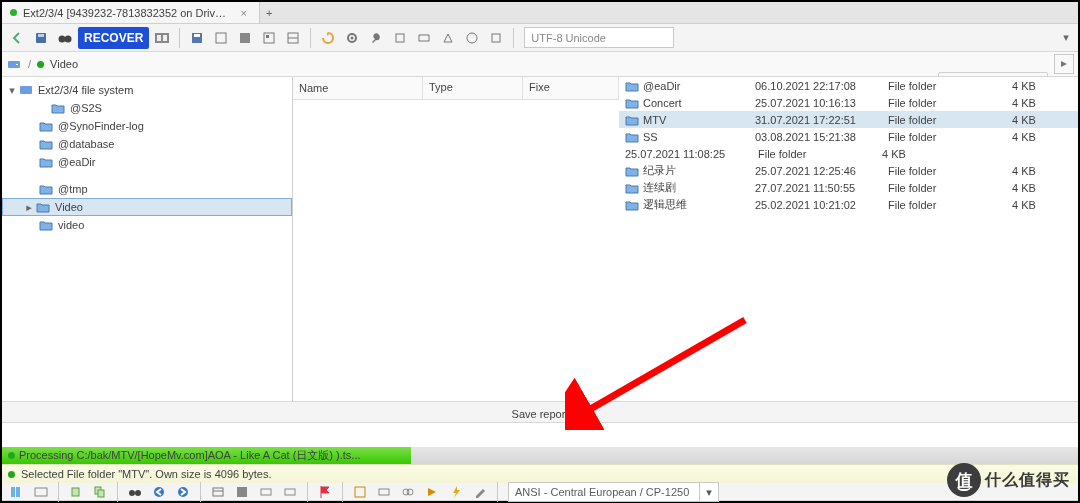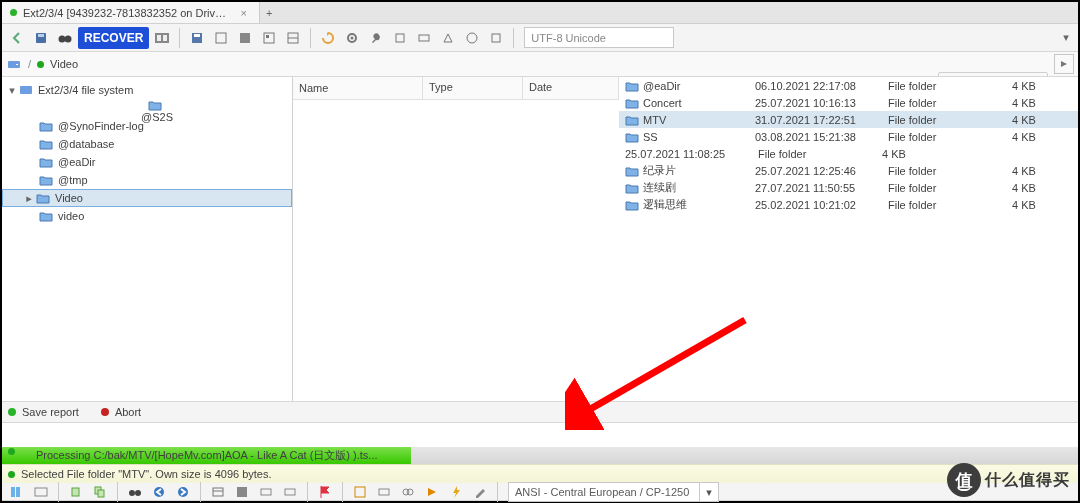--- a/index.html
+++ b/index.html
@@ -35,29 +35,29 @@
 .list-head .col { border-right:1px solid #e0e0e0; padding:4px 6px; color:#444;}
 .list-body { flex:1; overflow:auto;}
 .row { display:flex; height:17px; align-items:center;}
 .row.sel { background:#d8e6f2; }
 .row .col { padding:1px 6px; white-space:nowrap; overflow:hidden; }
 .col.name { width:130px; display:flex; align-items:center; gap:4px;}
 .col.date { width:133px;}
 .col.type { width:100px;}
 .col.size { width:96px; text-align:center; padding-right:18px;}
 .folder-ic { width:14px; height:12px; display:inline-flex; }
-.actions { height:22px; display:flex; align-items:center; gap:6px; padding:0 6px; background:#f4f4f4; border-top:1px solid #d8d8d8; border-bottom:1px solid #d8d8d8;}
+.actions { height:22px; display:flex; align-items:center; gap:6px; padding:0 6px; background:#f4f4f4; border-top:1px solid #d8d8d8; border-bottom:1px solid #d8d8d8;flex-direction:column;}
 .dot.green { width:8px;height:8px;border-radius:50%; background:#29b329;}
 .dot.red { width:8px;height:8px;border-radius:50%; background:#c62222;}
 .spacer { flex:1;}
 .status-gap { height:24px; background:#fff;}
 .progress-line { position:relative; height:17px; background:#fff; display:flex; align-items:center; padding:0 6px;}
 .progress-track { position:absolute; left:0; right:0; top:0; bottom:0; background:linear-gradient(#e7e7e7,#d6d6d6);}
 .progress-fill { position:absolute; left:0; top:0; bottom:0; width:38%; background:linear-gradient(#7ce04a,#37c700);}
-.progress-text { position:relative; z-index:1; display:flex; align-items:flex-start; gap:21px;}
+.progress-text { position:relative; z-index:1; display:flex; align-items:center; gap:4px;}
 .selected-line { height:19px; background:linear-gradient(#fafbe4,#f4f5d6); display:flex; align-items:center; gap:6px; padding:0 6px; border-top:1px solid #e2e2c3;}
 .enc2 { height:20px; line-height:18px; border:1px solid #c8c8c8; background:#fff; color:#5b5b5b; padding:0 6px; margin-left:4px; display:inline-flex; align-items:center; gap:10px;}
 .enc2 .arr { border-left:1px solid #c8c8c8; padding-left:6px; color:#555;}
 .arrow-annot { position:absolute; pointer-events:none; }
 .watermark { position:absolute; right:10px; bottom:6px; display:flex; align-items:center; gap:4px; }
 .watermark .circle { width:34px; height:34px; border-radius:50%; background:#3d3d3d; color:#fff; display:flex; align-items:center; justify-content:center; font-size:17px; font-weight:bold; position:relative;}
 .watermark .smile { position:absolute; bottom:6px; width:14px; height:5px; border:2px solid #fff; border-top:none; border-left:none; border-right:none; border-radius:0 0 10px 10px;}
 .watermark .txt { color:#3a3a3a; font-size:16px; font-weight:600; letter-spacing:1px;}
 </style>
 </head>
@@ -201,21 +201,21 @@
       <div class="tree-row" style="padding-left:4px">
         <span class="tree-arrow">▾</span>
         <span class="tree-ic">
             <svg width="14" height="12">
               <rect x="1" y="2" width="12" height="8" rx="1" fill="#6d9de0"></rect>
             </svg>
           </span>
         <span>Ext2/3/4 file system</span>
       </div>
       <div id="tree-children">
-          <div class="tree-row" style="padding-left: 24px; flex-direction: column;">
+          <div class="tree-row" style="padding-left: 36px;">
             <span class="tree-arrow"></span>
             <span class="tree-ic">
               <svg width="14" height="12">
                 <path d="M1 3 L5 3 L6 4 L13 4 L13 11 L1 11 Z" fill="#7fb2e6" stroke="#4a7ab0"></path>
               </svg>
             </span>
             <span>@S2S</span>
           </div>
           <div class="tree-row" style="padding-left: 24px;">
             <span class="tree-arrow"></span>
@@ -237,21 +237,21 @@
           </div>
           <div class="tree-row" style="padding-left: 24px;">
             <span class="tree-arrow"></span>
             <span class="tree-ic">
               <svg width="14" height="12">
                 <path d="M1 3 L5 3 L6 4 L13 4 L13 11 L1 11 Z" fill="#7fb2e6" stroke="#4a7ab0"></path>
               </svg>
             </span>
             <span>@eaDir</span>
           </div>
-          <div class="tree-row" style="padding-left: 24px;">
+          <div class="tree-row" style="padding-left: 24px; margin-top: 9px;">
             <span class="tree-arrow"></span>
             <span class="tree-ic">
               <svg width="14" height="12">
                 <path d="M1 3 L5 3 L6 4 L13 4 L13 11 L1 11 Z" fill="#7fb2e6" stroke="#4a7ab0"></path>
               </svg>
             </span>
             <span>@tmp</span>
           </div>
           <div class="tree-row sel" style="padding-left: 20px;">
             <span class="tree-arrow">▸</span>
@@ -271,21 +271,21 @@
             </span>
             <span>video</span>
           </div>
         </div>
     </div>
 
     <div class="list">
       <div class="list-head">
         <div class="col name">Name</div>
         <div class="col type">Type</div>
-        <div class="col size" style="text-align:left">Date</div>
+        <div class="col size" style="text-align:left">Fixe</div>
       </div>
       <div class="list-body" id="list-body">
           <div class="row">
             <div class="col name">
               <span class="folder-ic">
                 <svg width="14" height="12">
                   <path d="M1 3 L5 3 L6 4 L13 4 L13 11 L1 11 Z" fill="#7fb2e6" stroke="#4a7ab0"></path>
                 </svg>
               </span>
               <span>@eaDir</span>

